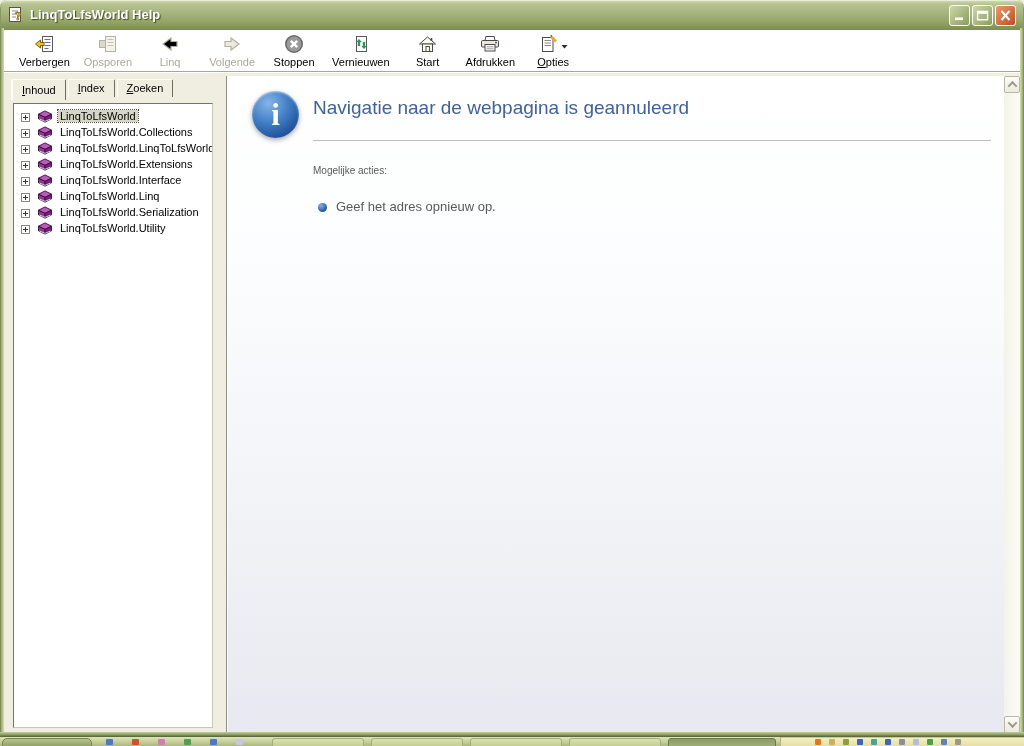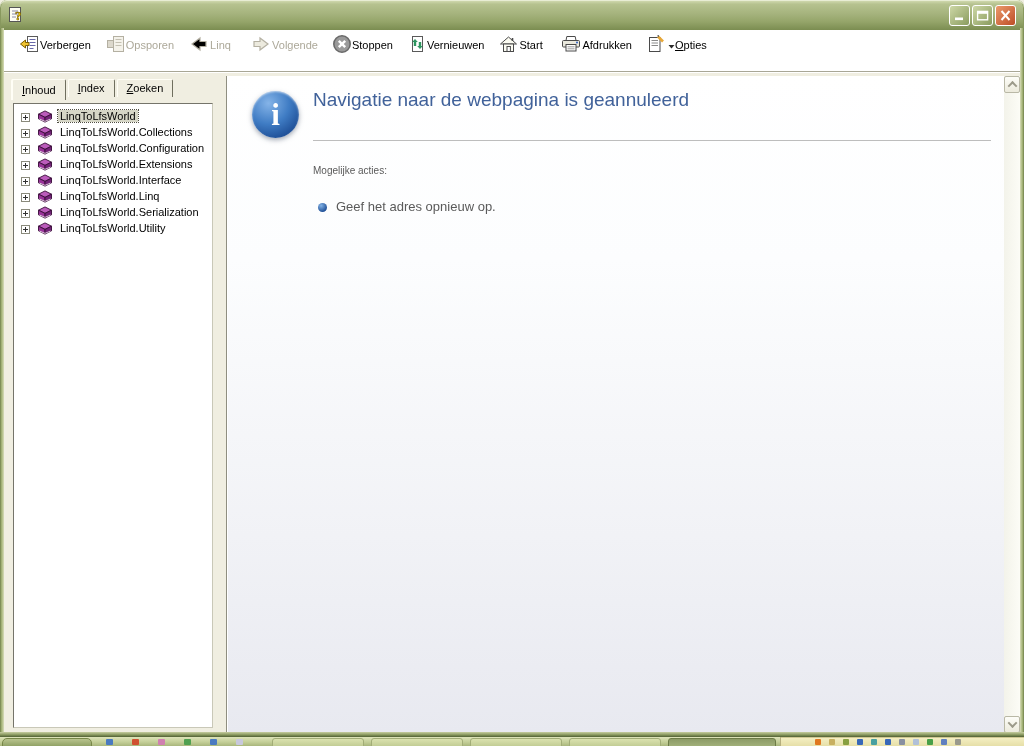--- a/index.html
+++ b/index.html
@@ -19,21 +19,21 @@
               font-size:13px;text-shadow:1px 1px 1px rgba(58,70,34,.95);}
   .win-controls{position:absolute;top:5px;right:8px;display:flex;gap:2px;}
   .ctrl{width:21px;height:21px;border:1px solid #fff;border-radius:3px;box-sizing:border-box;
         display:flex;align-items:center;justify-content:center;}
   .ctrl.minimize,.ctrl.maximize{background:linear-gradient(135deg,#cdd7a6,#8a9c5e);}
   .ctrl.close{background:linear-gradient(135deg,#eb9a6d,#bd4d26);}
   
   .toolbar{position:absolute;left:4px;top:30px;width:1016px;height:42px;background:#ffffff;
            border-bottom:1px solid #a8a695;box-shadow:0 1px 0 #ffffff;
            display:flex;align-items:flex-start;padding:3px 0 0 8px;box-sizing:border-box;}
-  .tb-btn{display:flex;flex-direction:row;align-items:center;min-width:48px;padding:0 7px;
+  .tb-btn{display:flex;flex-direction:column;align-items:center;min-width:48px;padding:0 7px;
           font-size:11px;color:#000;cursor:default;}
   .tb-btn .ic-wrap{height:23px;display:flex;align-items:center;justify-content:center;gap:2px;}
   .tb-btn .tb-label{margin-top:0px;white-space:nowrap;}
   .tb-btn.disabled{color:#aca899;text-shadow:1px 1px 0 #fff;}
   
   .tabs{position:absolute;left:12px;top:79px;height:22px;display:flex;align-items:flex-start;}
   .tab{box-sizing:border-box;height:18px;padding:2px 9px 0;font-size:11px;background:#f0eee1;
        border-top:1px solid #fffef6;border-left:1px solid #fffef6;border-right:1px solid #6f6e5e;
        border-radius:2px 2px 0 0;margin-right:2px;white-space:nowrap;}
   .tab.active{height:21px;padding-top:4px;position:relative;z-index:2;box-shadow:-1px 0 0 #fffef6;}
@@ -50,21 +50,21 @@
   .splitter::before{content:"";position:absolute;right:1px;top:0;bottom:0;width:1px;background:#8f8e80;}
   .splitter::after{content:"";position:absolute;right:0;top:0;bottom:0;width:1px;background:#ffffff;}
   
   .content-pane{position:absolute;left:228px;top:76px;width:776px;height:657px;
                 background:linear-gradient(180deg,#ffffff 0%,#fcfdfe 28%,#f1f2f6 70%,#e8e9f0 100%);}
   .info-badge{position:absolute;left:24px;top:15px;width:47px;height:47px;border-radius:50%;
               background:radial-gradient(circle at 35% 26%,#85b4e8 0%,#3f7cc4 45%,#1d4d95 80%,#123668 100%);
               box-shadow:0 2px 5px rgba(90,100,120,.55),inset 0 1px 2px rgba(255,255,255,.6);
               color:#fff;display:flex;align-items:center;justify-content:center;
               font-family:"Liberation Serif",serif;font-weight:bold;font-size:31px;}
-  .heading{position:absolute;left:85px;top:13px;margin:0;font-size:19px;font-weight:normal;color:#41629a;}
+  .heading{position:absolute;left:85px;top:21px;margin:0;font-size:19px;font-weight:normal;color:#41629a;}
   .rule{position:absolute;left:85px;top:64px;width:678px;height:1px;background:#bdbdbd;}
   .subhead{position:absolute;left:85px;top:89px;font-size:10px;color:#5a5a5a;}
   .actions{position:absolute;left:90px;top:123px;}
   .action-row{display:flex;align-items:center;font-size:13px;color:#5a5a5a;margin-bottom:8px;justify-content:flex-end;}
   .bullet{flex:none;width:9px;height:9px;border-radius:50%;margin-right:9px;position:relative;top:1px;
           background:radial-gradient(circle at 35% 30%,#82b2e6,#1d4d95 75%);}
   
   .scrollbar{position:absolute;left:1004px;top:76px;width:16px;height:657px;
              background:linear-gradient(90deg,#f3f3ea,#fcfcf6);}
   .sb-btn{position:absolute;left:0;width:16px;height:17px;box-sizing:border-box;border:1px solid #b9b8a6;
@@ -94,20 +94,21 @@
 <div class="screen">
   <div class="window">
     <div class="titlebar">
       <span class="title-icon" id="titleIcon"><svg width="17" height="17" viewBox="0 0 17 17">
             <rect x="1.5" y="1.5" width="11" height="14" fill="#fdfdf2" stroke="#555"></rect>
             <line x1="4" y1="5" x2="10" y2="5" stroke="#8a8aa8"></line>
             <line x1="4" y1="8" x2="10" y2="8" stroke="#8a8aa8"></line>
             <line x1="4" y1="11" x2="8" y2="11" stroke="#8a8aa8"></line>
             <text x="7" y="14" font-size="13" font-family="Liberation Serif,serif" font-weight="bold" fill="#f4c800" stroke="#6a5200" stroke-width="0.5">?</text>
           </svg></span>
+      <span class="title-text">LinqToLfsWorld Help</span>
       <div class="win-controls" id="winControls">
           <div class="ctrl minimize">
             <span><svg width="13" height="11" viewBox="0 0 13 11">
                 <rect x="2" y="7.5" width="8" height="2.6" fill="#fff"></rect>
               </svg></span>
           </div>
           <div class="ctrl maximize">
             <span><svg width="13" height="11" viewBox="0 0 13 11">
                 <rect x="1.6" y="1.4" width="10" height="8.4" fill="none" stroke="#fff" stroke-width="1.4"></rect>
                 <rect x="1.6" y="1.4" width="10" height="2.4" fill="#fff"></rect>
@@ -266,21 +267,21 @@
               <rect x="0.5" y="0.5" width="8" height="8" fill="#fff" stroke="#8a8a7c"></rect>
               <line x1="2" y1="4.5" x2="7" y2="4.5" stroke="#333"></line>
               <line x1="4.5" y1="2" x2="4.5" y2="7" stroke="#333"></line>
             </svg></span>
           <span class="book"><svg width="16" height="13" viewBox="0 0 16 14">
               <polygon points="1,4.5 8,1 15,4.5 8,8" fill="#bb5cbb" stroke="#3a0d3a"></polygon>
               <polygon points="1,4.5 8,8 8,13 1,9.5" fill="#993399" stroke="#3a0d3a"></polygon>
               <polygon points="15,4.5 8,8 8,13 15,9.5" fill="#732378" stroke="#3a0d3a"></polygon>
               <polyline points="2,9.7 8,12.2 14,9.7" fill="none" stroke="#f3e6f3" stroke-width="0.9"></polyline>
             </svg></span>
-          <span class="tree-label">LinqToLfsWorld.Configuration</span>
+          <span class="tree-label">LinqToLfsWorld.LinqToLfsWorld</span>
         </div>
         <div class="tree-row">
           <span class="plus"><svg width="9" height="9" viewBox="0 0 9 9">
               <rect x="0.5" y="0.5" width="8" height="8" fill="#fff" stroke="#8a8a7c"></rect>
               <line x1="2" y1="4.5" x2="7" y2="4.5" stroke="#333"></line>
               <line x1="4.5" y1="2" x2="4.5" y2="7" stroke="#333"></line>
             </svg></span>
           <span class="book"><svg width="16" height="13" viewBox="0 0 16 14">
               <polygon points="1,4.5 8,1 15,4.5 8,8" fill="#bb5cbb" stroke="#3a0d3a"></polygon>
               <polygon points="1,4.5 8,8 8,13 1,9.5" fill="#993399" stroke="#3a0d3a"></polygon>

